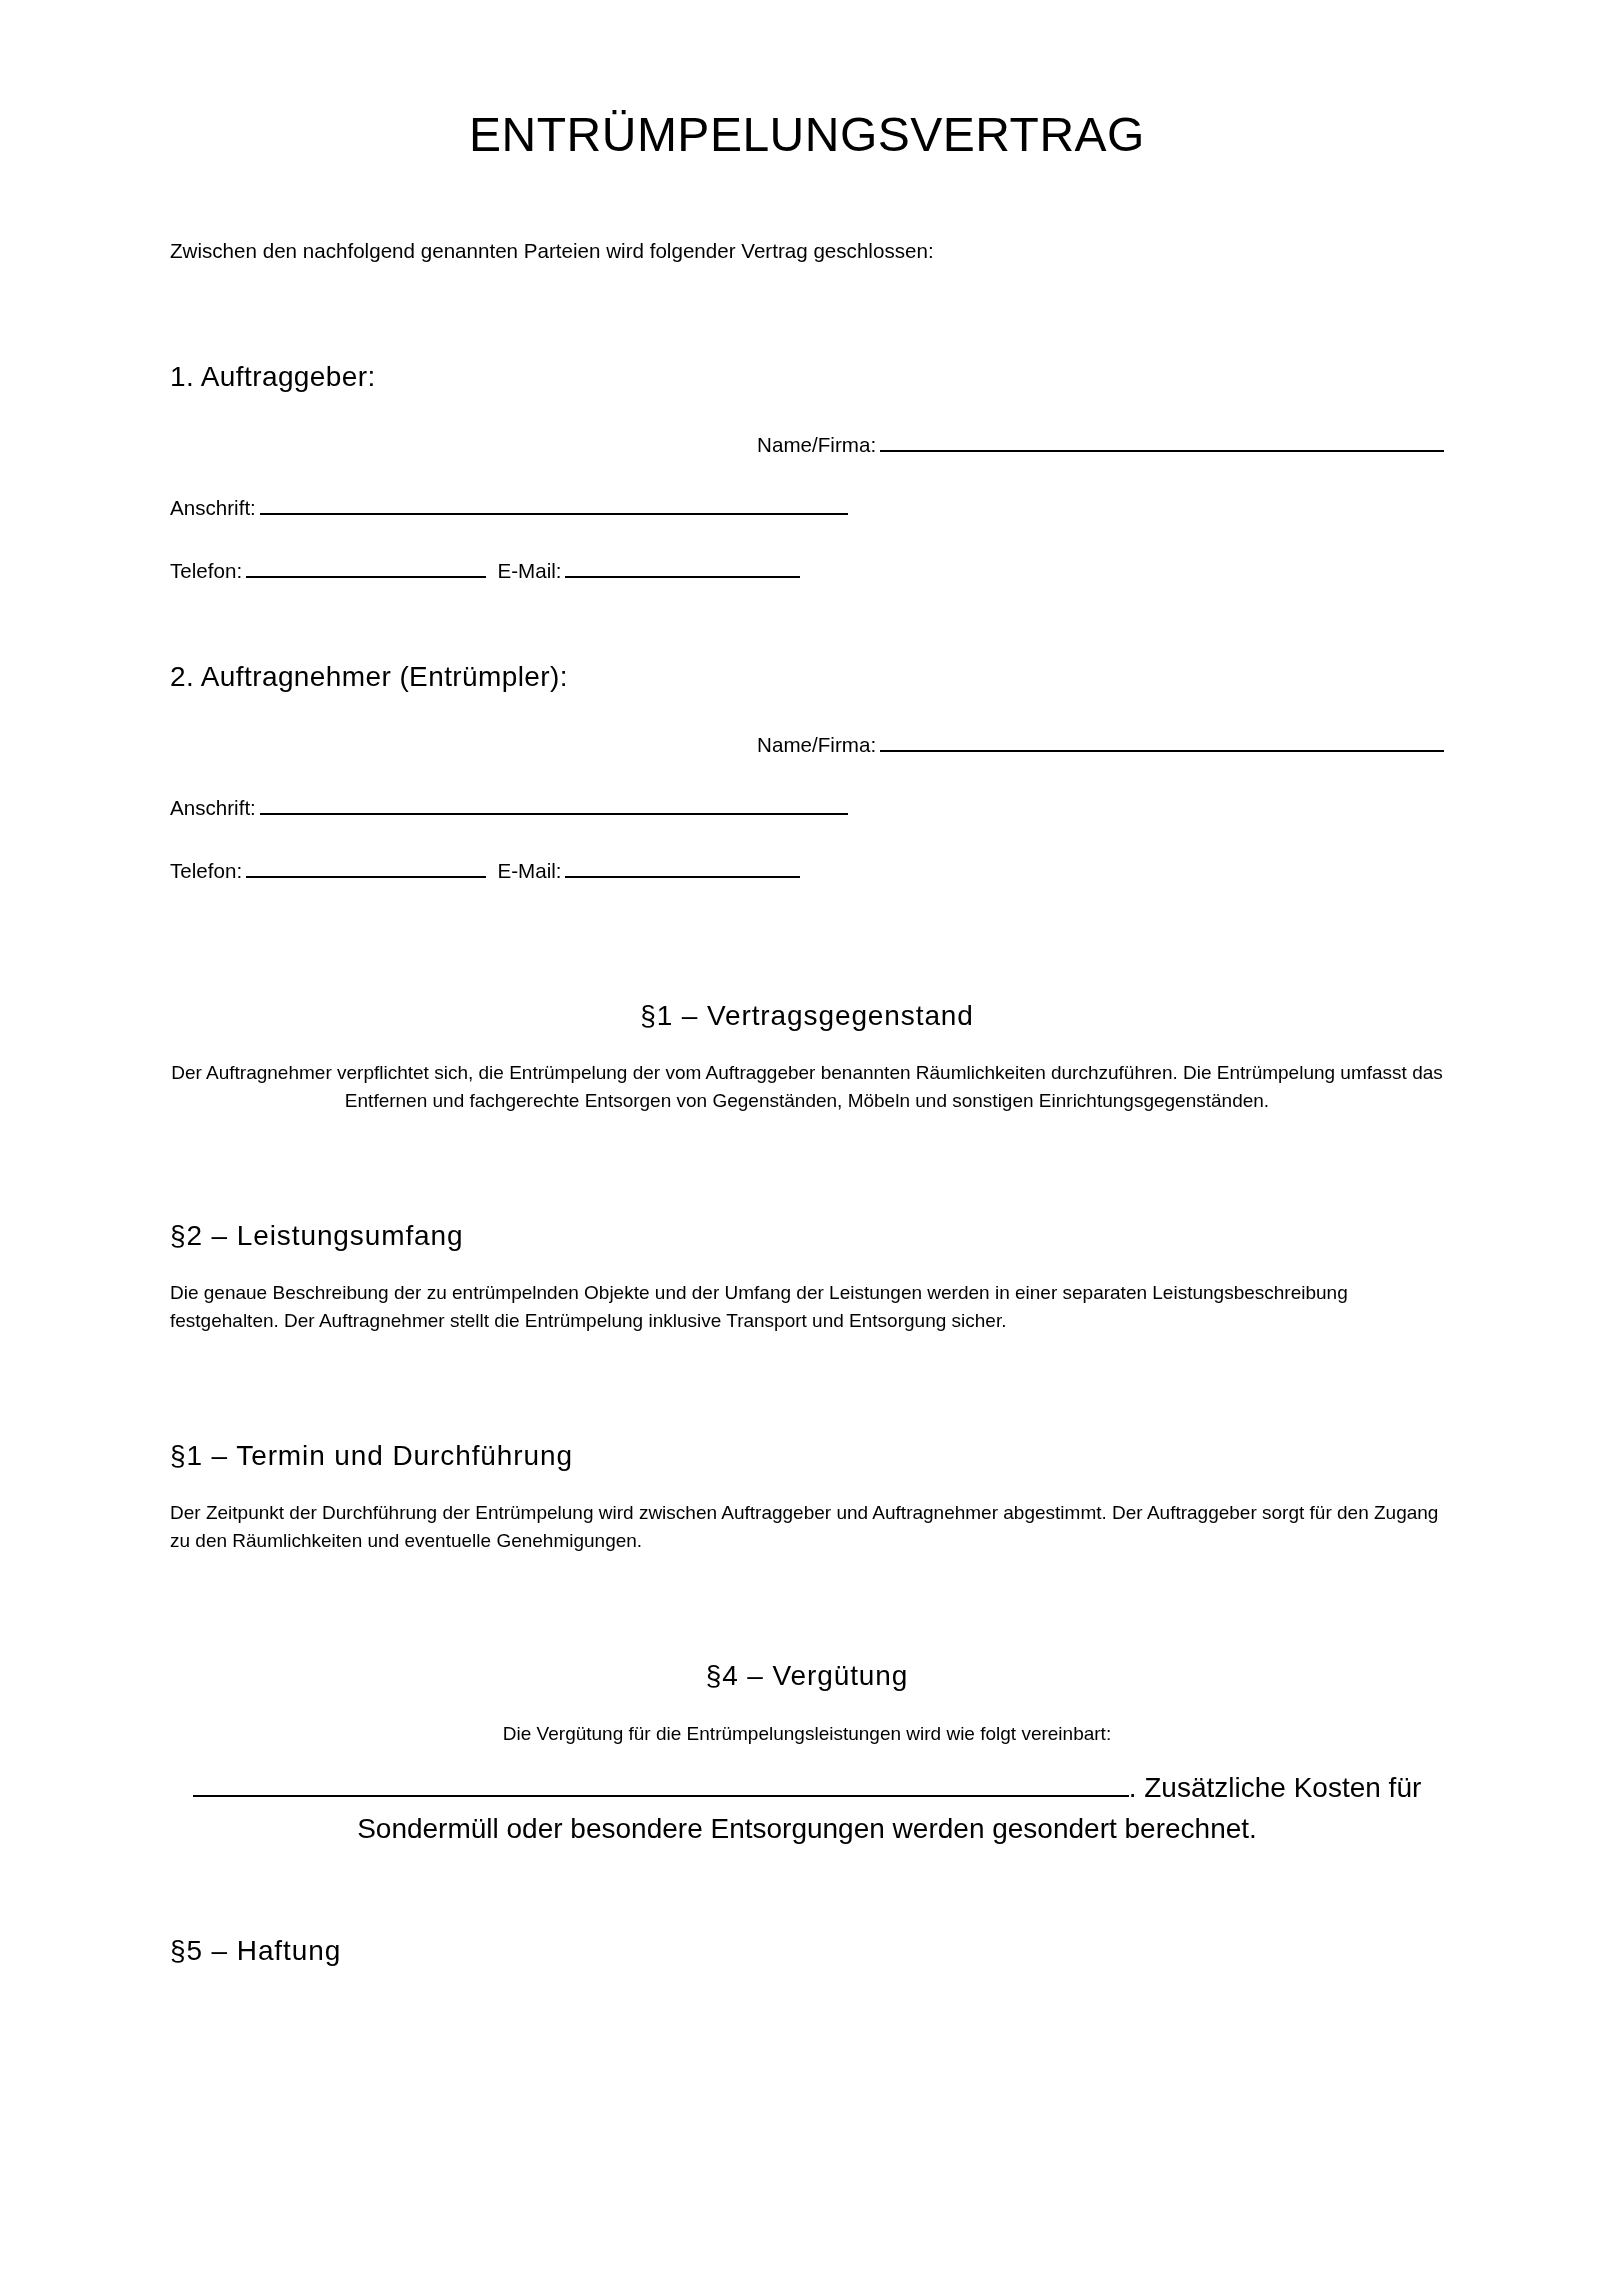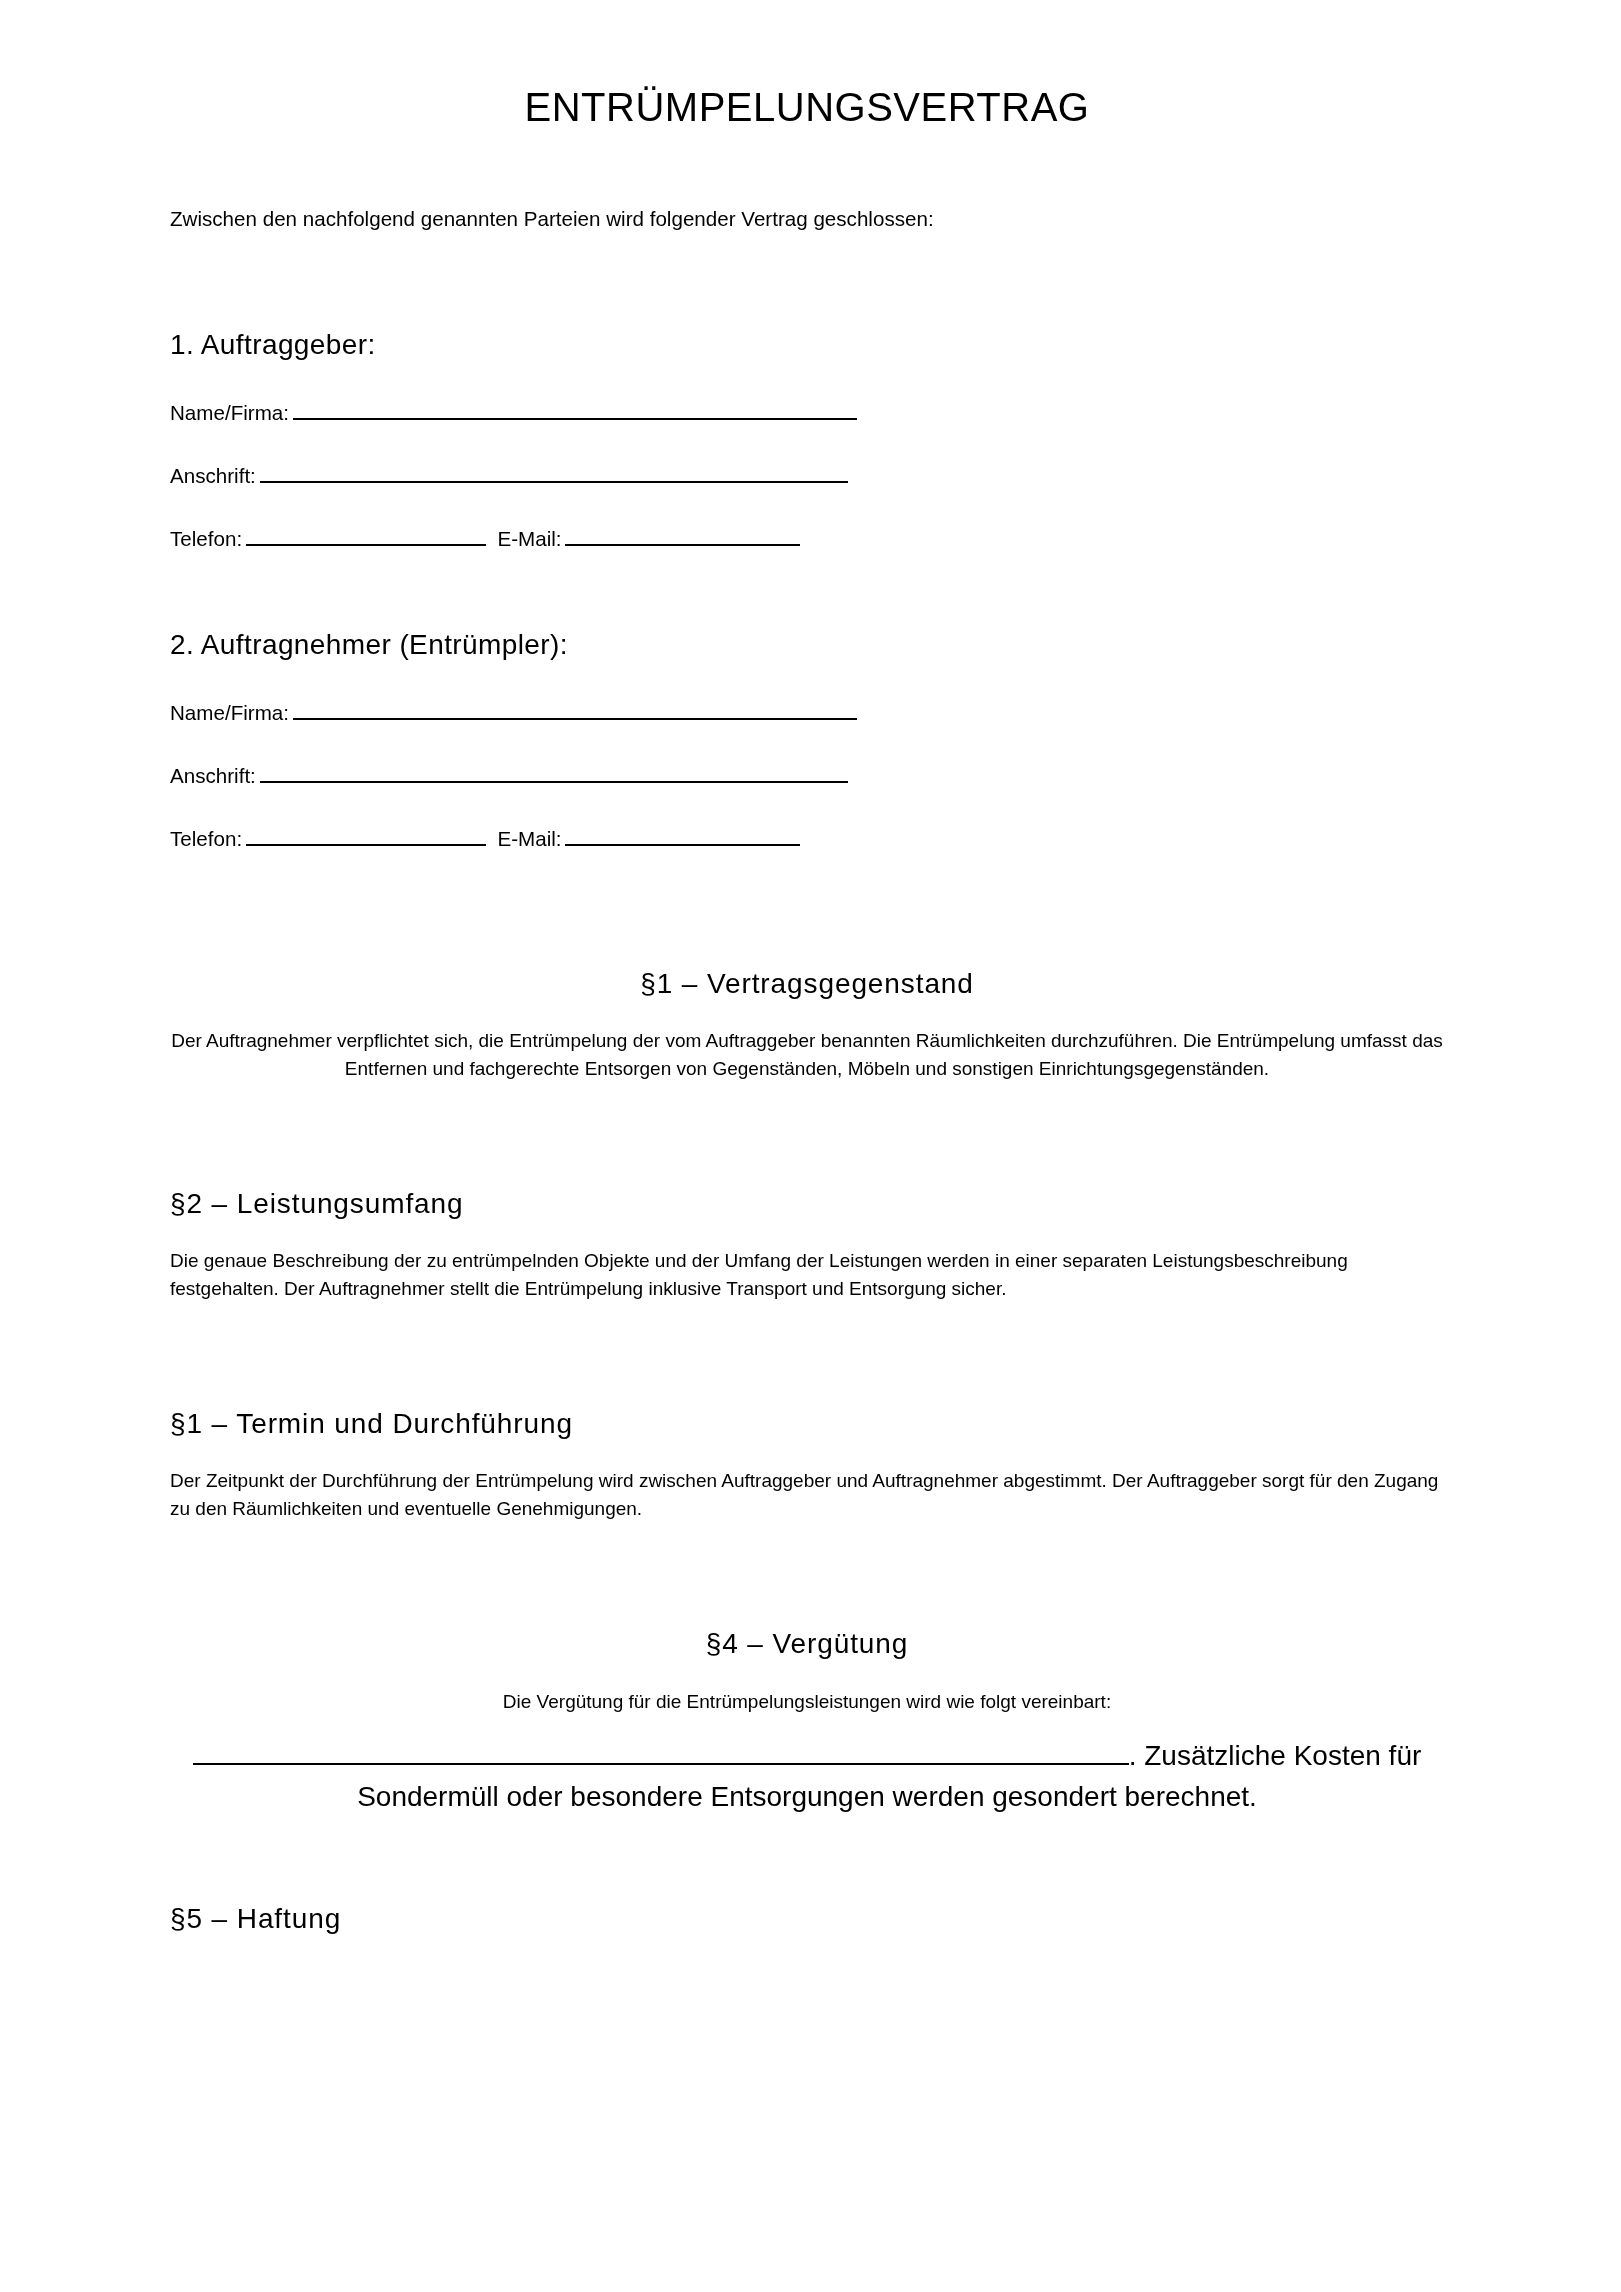--- a/index.html
+++ b/index.html
@@ -18,26 +18,26 @@
     overflow: hidden;
   }
   .content {
     position: absolute;
     left: 170px;
     top: 0;
     width: 1274px;
   }
 
   .doc-title {
-    font-size: 40px;
+    font-size: 48px;
     font-weight: 400;
     letter-spacing: 0.5px;
     text-align: center;
     margin: 0;
-    padding-top: 85px;
+    padding-top: 107px;
     width: 1274px;
   }
 
   .intro {
     font-size: 20.6px;
     line-height: 1.45;
     margin-top: 74px;
   }
 
   .party-heading {
@@ -47,21 +47,21 @@
     margin: 0;
     padding-top: 75px;
   }
 
   .field-row {
     font-size: 20.6px;
     line-height: 1.45;
     margin-top: 33px;
     white-space: nowrap;
   }
-  .field-row.first { margin-top: 37px; }
+  .field-row.first { margin-top: 37px; text-align: right; }
 
   .fill {
     display: inline-block;
     border-bottom: 2px solid #000;
     vertical-align: baseline;
     height: 17.6px;
     margin-left: 3.9px;
   }
   .fill-long   { width: 564px; }
   .fill-addr   { width: 588px; }

